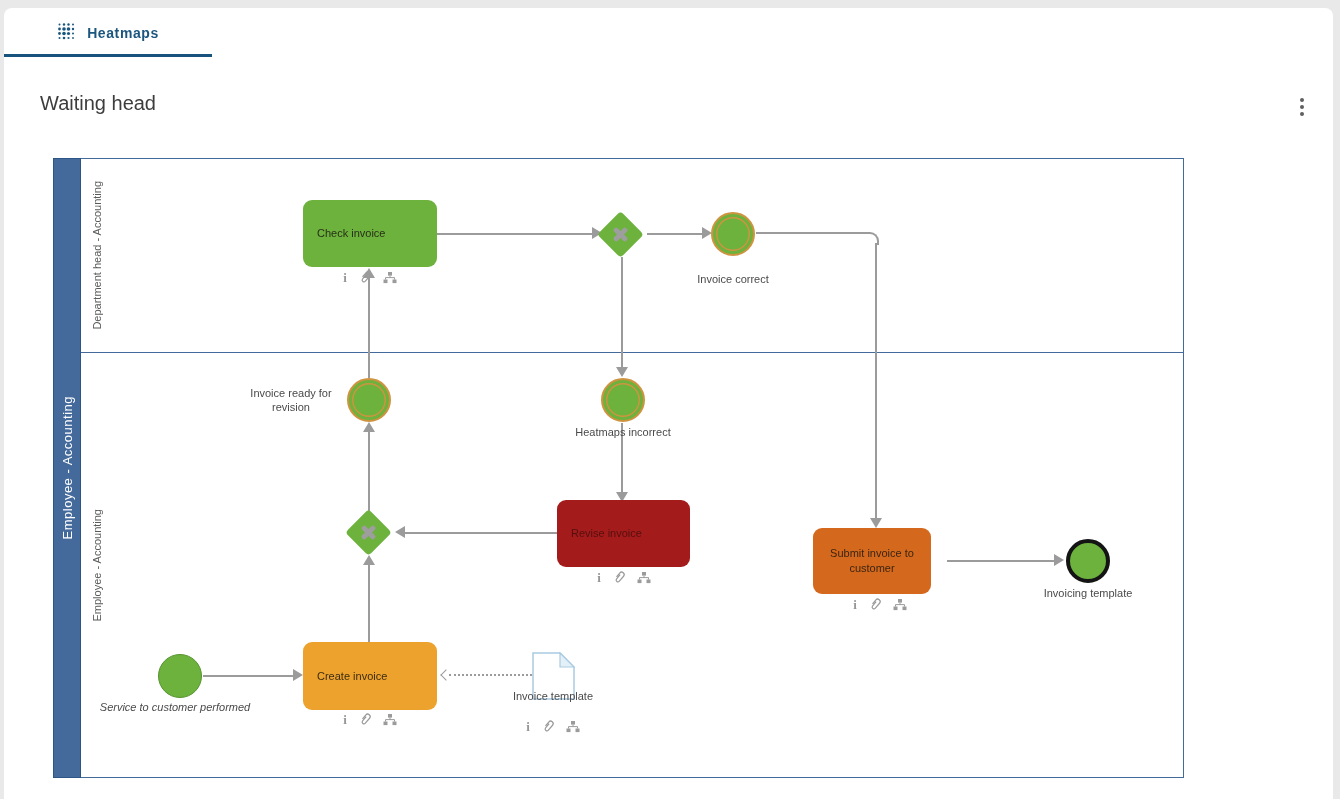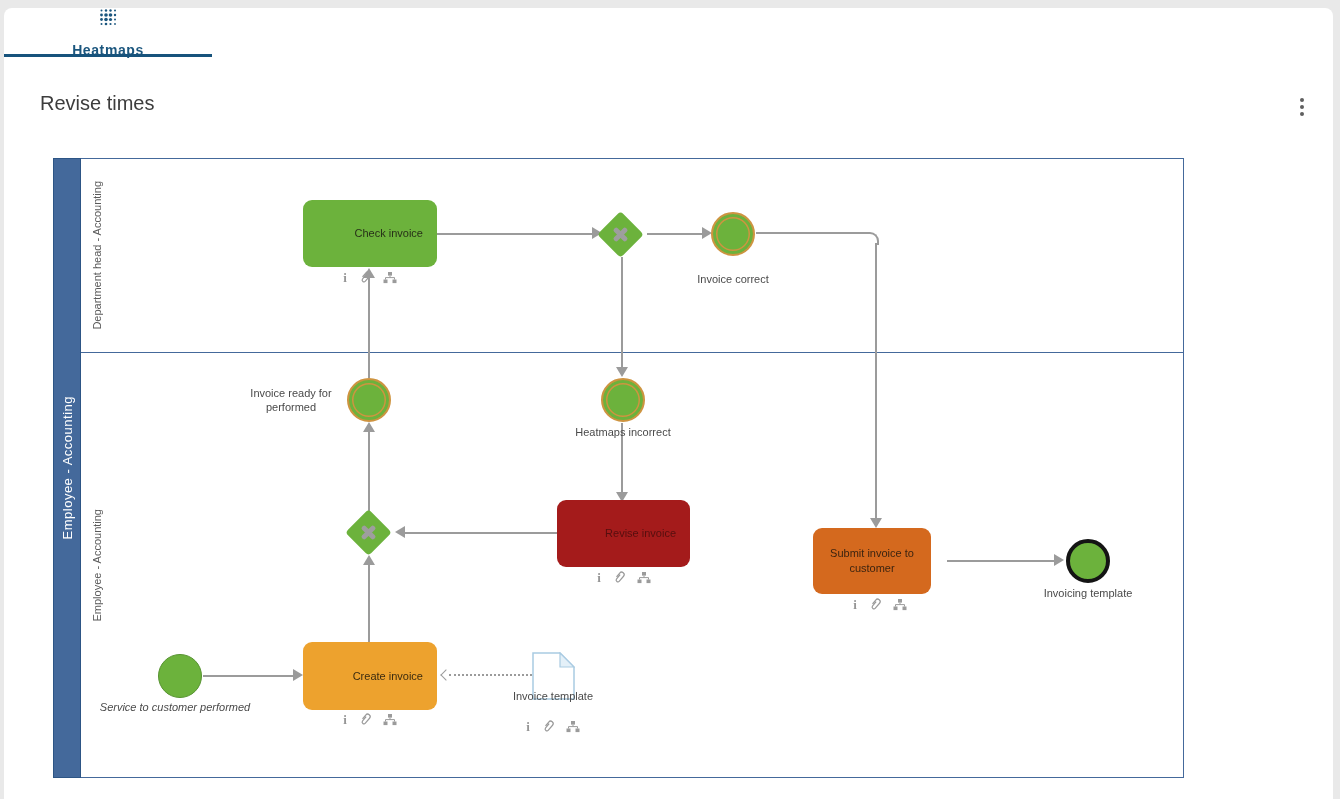--- a/index.html
+++ b/index.html
@@ -8,21 +8,21 @@
     background:#e9e9e9;
     font-family:"Liberation Sans","DejaVu Sans",sans-serif;
     -webkit-font-smoothing:antialiased;
   }
   .card{
     position:absolute;left:4px;top:8px;right:7px;bottom:0;
     background:#ffffff;border-radius:8px 8px 0 0;
   }
   
   .tabbar{position:absolute;left:0;top:0;right:0;height:49px;display:flex;}
-  .tab{display:flex;align-items:center;justify-content:center;gap:12px;cursor:pointer;flex-direction:column;}
+  .tab{display:flex;align-items:center;justify-content:center;gap:12px;cursor:pointer;}
   .tab.active-tab{width:208px;}
   .tab.inactive-tab{width:185px;}
   .tab-label{font-size:14px;letter-spacing:.6px;font-weight:bold;}
   .tab.active-tab .tab-label{color:#1b567e;}
   .tab.inactive-tab .tab-label{color:#757575;font-weight:normal;letter-spacing:1px;}
   .tab-underline{position:absolute;left:0;top:46px;width:208px;height:3px;background:#17537c;}
   
   .page-title{position:absolute;left:36px;top:84px;font-size:20px;color:#3d3d3d;}
   .kebab{position:absolute;left:1290px;top:86px;width:16px;height:26px;display:flex;flex-direction:column;align-items:center;justify-content:center;gap:3px;cursor:pointer;}
   .kebab i{width:4px;height:4px;border-radius:50%;background:#5f5f5f;display:block;}
@@ -41,21 +41,21 @@
   .edge.h{height:2px;} .edge.v{width:2px;}
   .assoc{position:absolute;border-top:2px dotted #9b9b9b;height:0;}
   .corner{position:absolute;border-top:2px solid #9b9b9b;border-right:2px solid #9b9b9b;border-top-right-radius:9px;}
   .ah{position:absolute;width:0;height:0;}
   .ah.right{border-top:6px solid transparent;border-bottom:6px solid transparent;border-left:10px solid #9b9b9b;}
   .ah.left{border-top:6px solid transparent;border-bottom:6px solid transparent;border-right:10px solid #9b9b9b;}
   .ah.down{border-left:6px solid transparent;border-right:6px solid transparent;border-top:10px solid #9b9b9b;}
   .ah.up{border-left:6px solid transparent;border-right:6px solid transparent;border-bottom:10px solid #9b9b9b;}
   .chev{position:absolute;width:7px;height:7px;border-left:1.5px solid #9b9b9b;border-bottom:1.5px solid #9b9b9b;transform:rotate(45deg);}
   
-  .task{position:absolute;border-radius:9px;display:flex;align-items:center;justify-content:flex-end;text-align:center;
+  .task{position:absolute;border-radius:9px;display:flex;align-items:center;justify-content:flex-start;text-align:center;
         font-size:11px;line-height:1.35;padding:4px 14px;box-sizing:border-box;cursor:pointer;}
   .task.green{background:#6cb23c;color:#273018;}
   .task.darkred{background:#a41b1b;color:rgba(0,0,0,0.48);}
   .task.orange{background:#d4691e;color:#3c2410;}
   .task.amber{background:#eda22e;color:#3c2c10;}
   .gateway{position:absolute;width:33px;height:33px;background:#6cb23c;border-radius:4px;transform:rotate(45deg);
            display:flex;align-items:center;justify-content:center;cursor:pointer;}
   .gw-cross{position:relative;width:17px;height:17px;}
   .gw-cross:before,.gw-cross:after{content:"";position:absolute;background:#9e9e9e;border-radius:2px;}
   .gw-cross:before{left:0;top:6.2px;width:17px;height:4.6px;}
@@ -100,21 +100,21 @@
               <circle cx="11.5" cy="16" r="1.1"></circle>
               <circle cx="16" cy="16" r="0.9"></circle>
           </g>
         </svg>
       </span>
       <span class="tab-label">Heatmaps</span>
     </div>
     <div class="tab-underline"></div>
   </div>
 
-  <div class="page-title">Revise times</div>
+  <div class="page-title">Waiting head</div>
   <div class="kebab">
       <i></i>
       <i></i>
       <i></i>
     </div>
 </div>
 
 <div class="canvas">
 
   <div class="pool"></div>
@@ -184,21 +184,21 @@
     <span class="gw-cross"></span>
   </div>
   <div class="gateway" style="left:352px;top:516px;">
     <span class="gw-cross"></span>
   </div>
 
   <div class="event intermediate" style="left:711px;top:212px;"></div>
   <div class="node-label" style="left:673px;top:272px;width:120px;">Invoice correct</div>
 
   <div class="event intermediate" style="left:347px;top:378px;"></div>
-  <div class="node-label" style="left:243px;top:386px;width:96px;">Invoice ready for performed</div>
+  <div class="node-label" style="left:243px;top:386px;width:96px;">Invoice ready for revision</div>
 
   <div class="event intermediate" style="left:601px;top:378px;"></div>
   <div class="node-label" style="left:563px;top:425px;width:120px;">Heatmaps incorrect</div>
 
   <div class="event start" style="left:158px;top:654px;"></div>
   <div class="node-label" style="left:90px;top:700px;width:170px;font-style:italic;">Service to customer performed</div>
 
   <div class="event end" style="left:1066px;top:539px;"></div>
   <div class="node-label" style="left:1028px;top:586px;width:120px;">Invoicing template</div>
 

